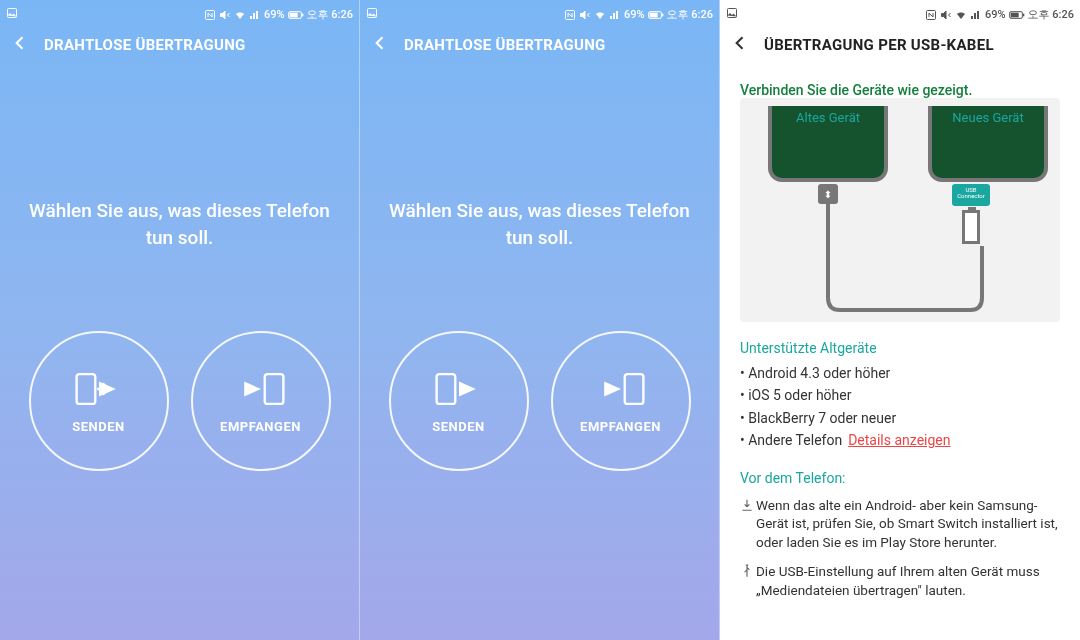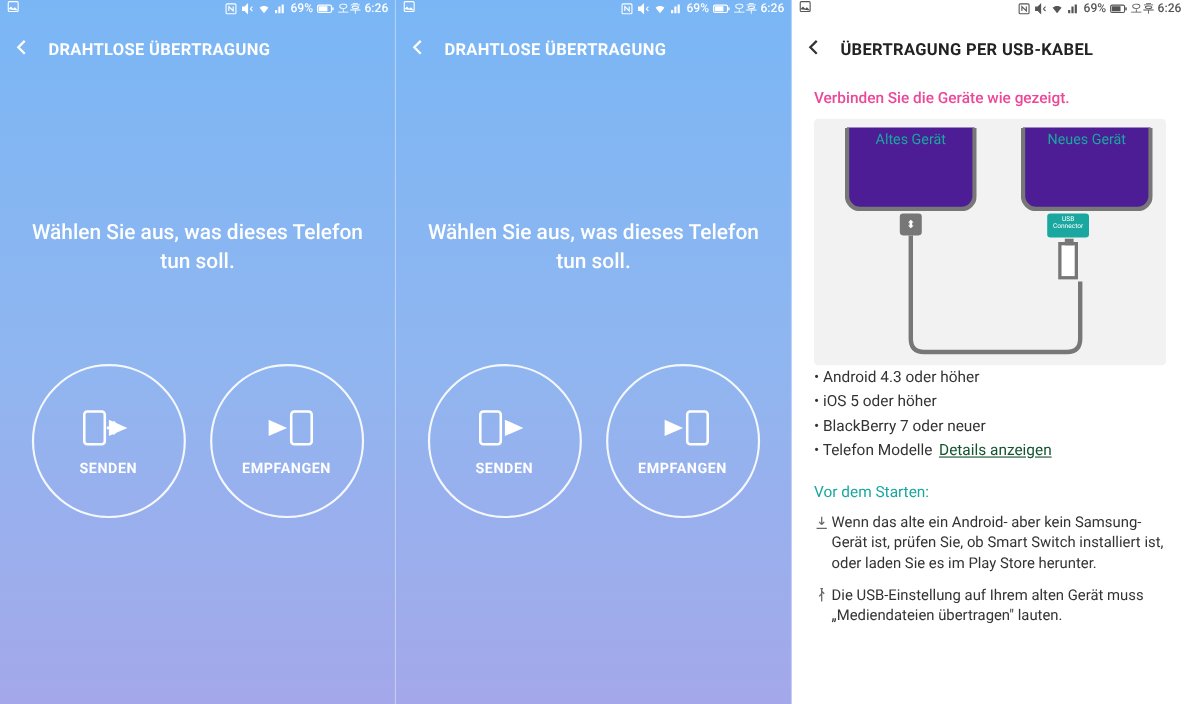--- a/index.html
+++ b/index.html
@@ -23,21 +23,21 @@
     border-right: 1px solid rgba(255,255,255,0.4);
   }
   .phone-white {
     background: #fff;
     color: #222;
   }
   
   .status {
     height: 22px;
     display: flex;
-    align-items: flex-start;
+    align-items: flex-end;
     font-size: 11px;
     padding: 0 6px;
     font-weight: 500;
   }
   .status .left { flex: 1; }
   .status .right { display: flex; align-items: center; gap: 3px; }
   .phone-white .status { color: #555; }
   .ico { display: inline-flex; align-items: center; justify-content: center; }
   
   .hdr {
@@ -83,41 +83,41 @@
     cursor: pointer;
   }
   .circle-btn .label {
     font-size: 13px;
     font-weight: 700;
     letter-spacing: 0.5px;
   }
   .circle-btn svg { width: 56px; height: 40px; }
   
   .usb-body { padding: 14px 20px 0 20px; font-size: 14px; }
-  .usb-instruct { font-weight: 500; margin-bottom: 10px; color:#ec4899; }
+  .usb-instruct { font-weight: 500; color:#15803d; }
   .usb-diagram {
     background: #f2f2f2;
     border-radius: 4px;
     height: 224px;
     position: relative;
     padding: 10px 14px;
   }
   .dev-box {
     position: absolute;
     top: 8px;
     width: 120px;
     height: 76px;
     border: 4px solid #777;
     border-top: none;
     border-radius: 0 0 14px 14px;
     text-align: center;
     font-size: 13px;
     color: #1aa7a0;
     padding-top: 4px;
-    background: #4c1d95;
+    background: #14532d;
   }
   .dev-left { left: 28px; }
   .dev-right { right: 12px; }
   .port {
     position: absolute;
     width: 20px;
     height: 20px;
     background: #777;
     border-radius: 3px;
     color:#fff;
@@ -144,21 +144,21 @@
   .usb-plug::before{
     content:"";
     position:absolute; left:3px; top:-6px;
     width:8px; height:6px; background:#777;
   }
   .cable {
     position: absolute; stroke:#777; stroke-width:4; fill:none;
   }
   .section-title { color:#1aa7a0; font-size:14px; margin-top:18px; margin-bottom:6px; }
   .bul { color:#333; font-size:14px; line-height:1.6; }
-  .link { color:#14532d; text-decoration: underline; cursor:pointer; margin-left:6px; }
+  .link { color:#ef4444; text-decoration: underline; cursor:pointer; margin-left:6px; }
   .tip-row { display:flex; margin-top:10px; }
   .tip-row .tip-ico { width:16px; flex:0 0 16px; color:#666; margin-top:2px;}
   .tip-row .tip-txt { font-size:13.5px; color:#333; line-height:1.4; }
 </style>
 </head>
 <body>
 
 <div class="phone phone-blue">
   <div class="status">
     <div class="left">
@@ -365,26 +365,27 @@
       <div class="dev-box dev-left">Altes Gerät</div>
       <div class="dev-box dev-right">Neues Gerät</div>
       <div class="port port-left">⬍</div>
       <div class="adapter">USB Connector</div>
       <div class="usb-plug"></div>
       <svg class="cable" style="left:0;top:0;width:100%;height:100%;">
         <path d="M88 106 V200 Q88 212 100 212 H230 Q242 212 242 200 V148"></path>
       </svg>
     </div>
 
+    <div class="section-title">Unterstützte Altgeräte</div>
     <div class="bul">• <span>Android 4.3 oder höher</span></div>
     <div class="bul">• <span>iOS 5 oder höher</span></div>
     <div class="bul">• <span>BlackBerry 7 oder neuer</span></div>
-    <div class="bul">• <span>Telefon Modelle</span><span class="link">Details anzeigen</span></div>
-
-    <div class="section-title">Vor dem Starten:</div>
+    <div class="bul">• <span>Andere Telefon</span><span class="link">Details anzeigen</span></div>
+
+    <div class="section-title">Vor dem Telefon:</div>
 
     <div class="tip-row">
       <span class="tip-ico">
         <svg width="14" height="14" viewBox="0 0 24 24" fill="none" stroke="currentColor" stroke-width="2">
             <path d="M12 3v12m0 0l-4-4m4 4l4-4M4 21h16"></path>
           </svg>
       </span>
       <div class="tip-txt">Wenn das alte ein Android- aber kein Samsung-Gerät ist, prüfen Sie, ob Smart Switch installiert ist, oder laden Sie es im Play Store herunter.</div>
     </div>
     <div class="tip-row">

